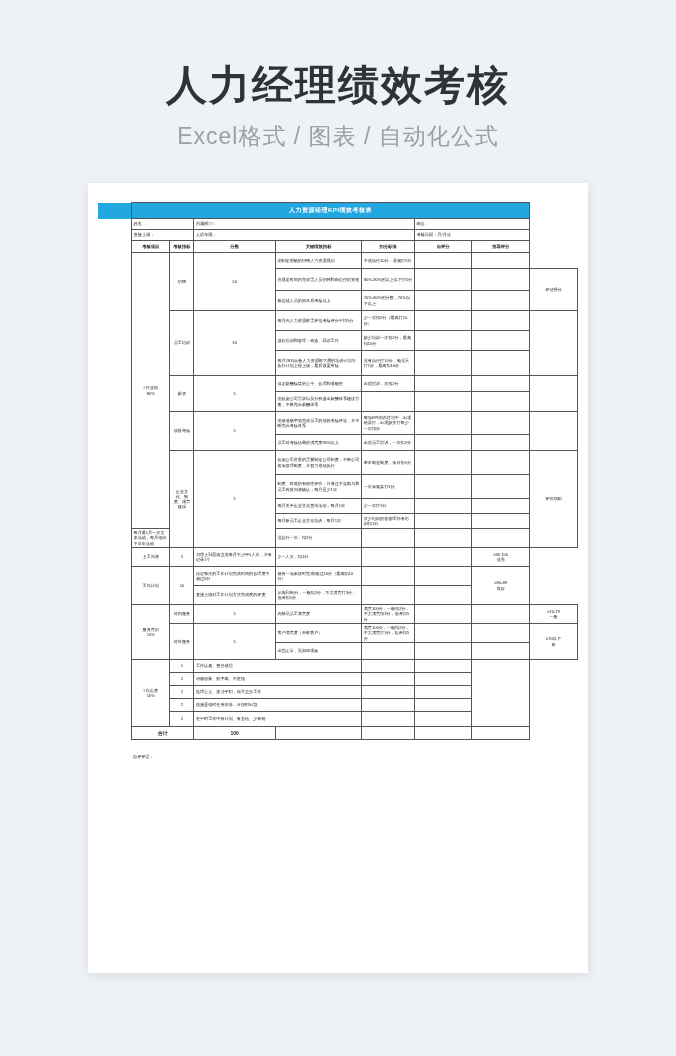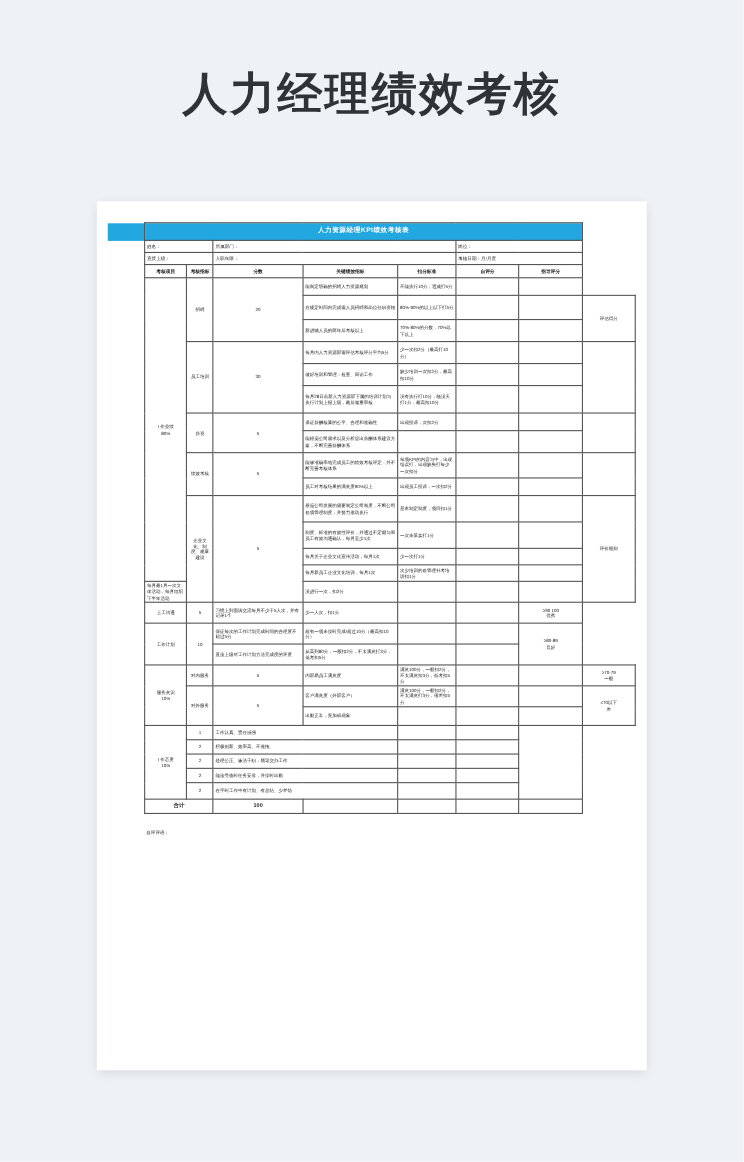--- a/index.html
+++ b/index.html
@@ -78,20 +78,21 @@
   .total td{height:10px;font-size:5px;font-weight:bold;}
   .footline td{height:9px;}
 </style>
 </head>
 <body>
 
 <div class="page">
 
   <div class="hero">
     <div class="hero-title">人力经理绩效考核</div>
+    <div class="hero-sub">Excel格式 / 图表 / 自动化公式</div>
   </div>
 
   <div class="sheet-wrap">
     <div class="sheet-inner">
       <table class="kpi">
         <colgroup>
           <col style="width:7%">
           <col style="width:8%">
           <col style="width:5%">
           <col style="width:17%">

